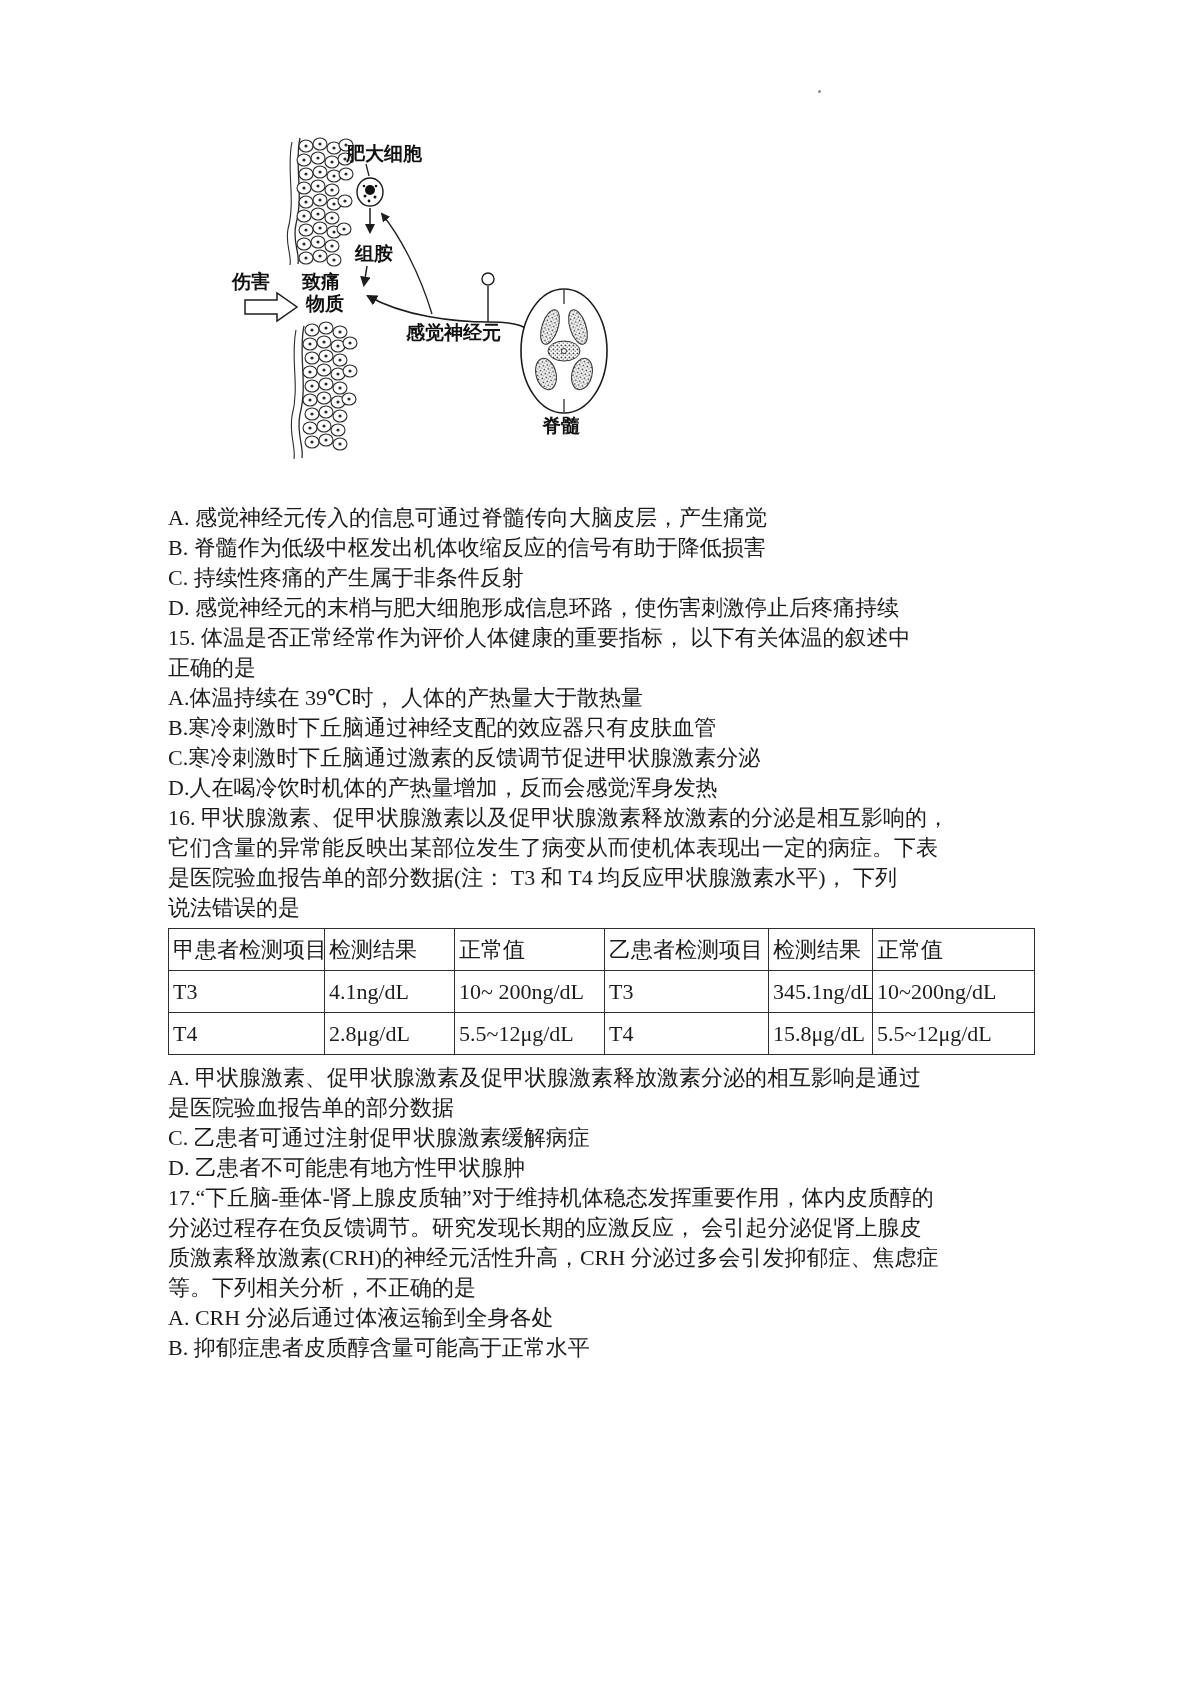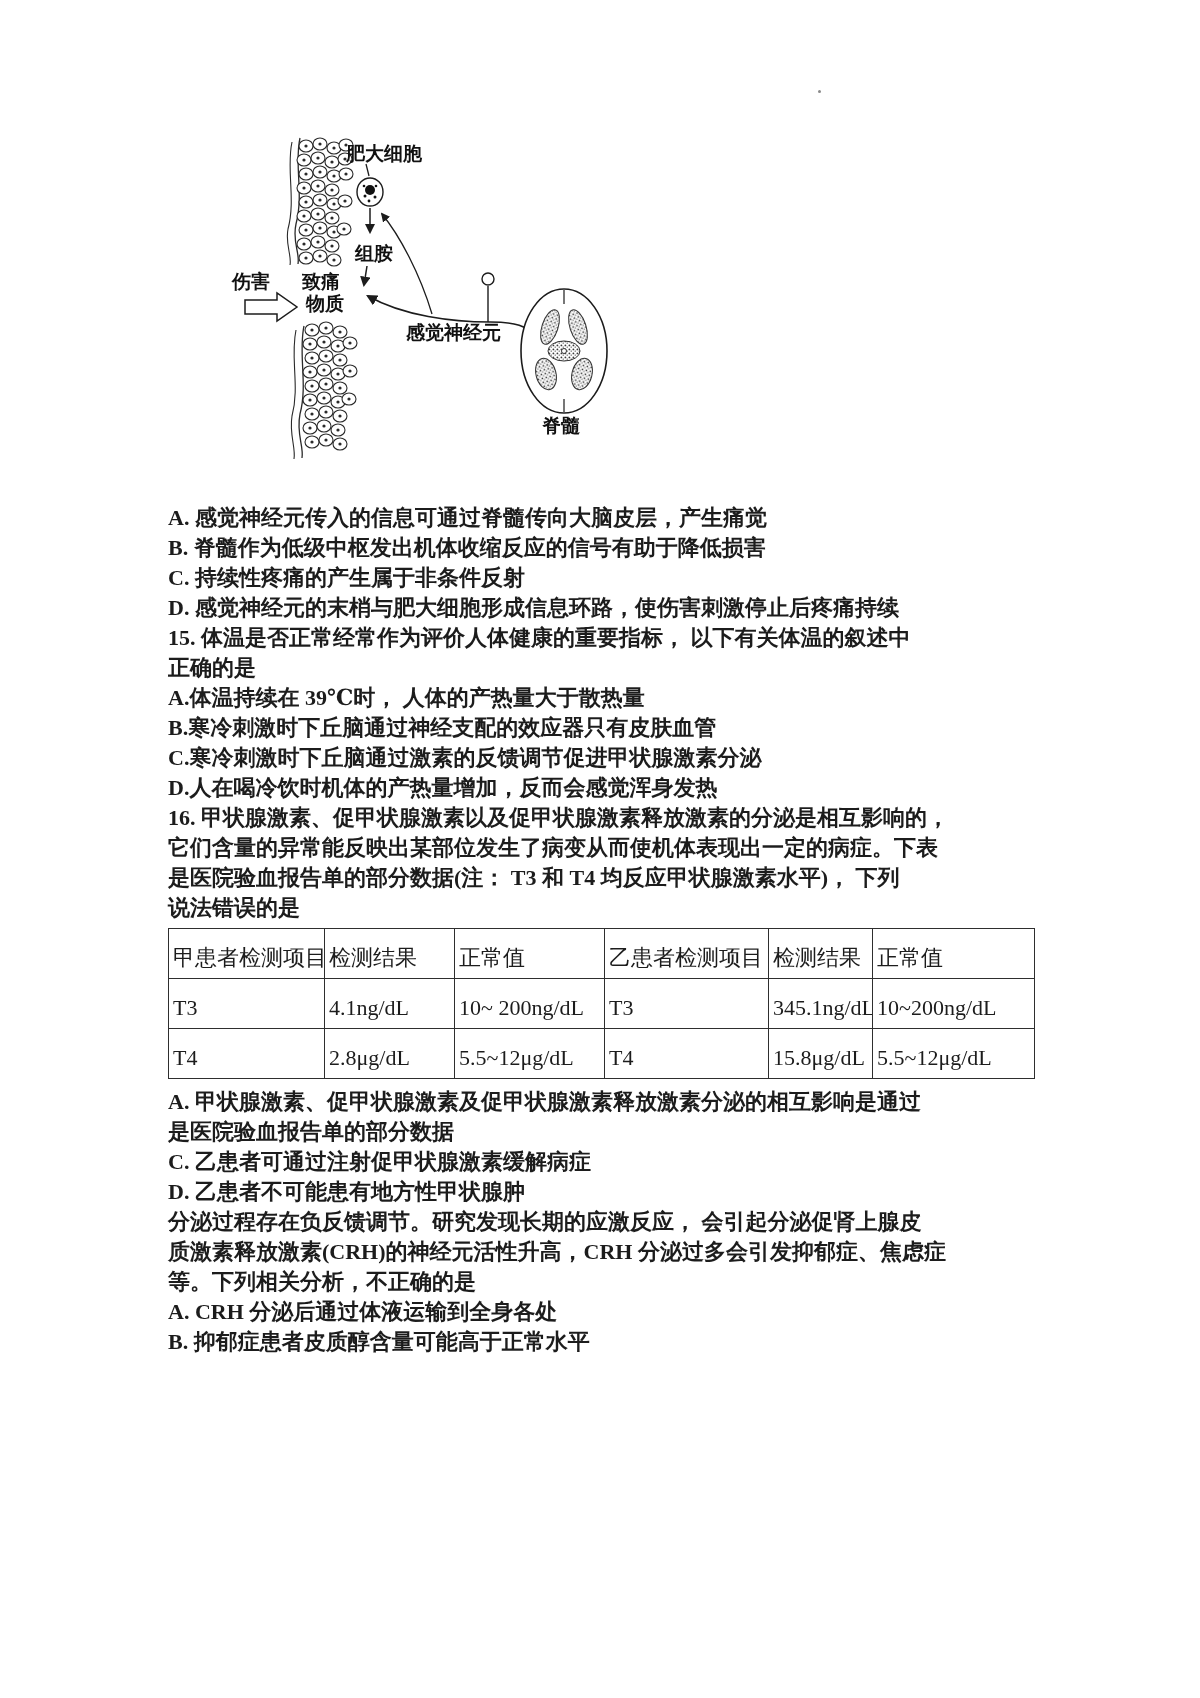--- a/index.html
+++ b/index.html
@@ -5,23 +5,23 @@
   html,body{margin:0;padding:0;}
   body{
     width:1200px;height:1698px;background:#ffffff;position:relative;
     font-family:"Liberation Serif","DejaVu Serif",serif;color:#1c1c1c;
     overflow:hidden;
   }
   .stray-dot{position:absolute;left:818px;top:90px;width:3px;height:3px;border-radius:50%;background:#8a8a8a;}
   .diagram{position:absolute;left:228px;top:124px;width:420px;height:340px;}
   .diagram text{font-family:"Liberation Sans","DejaVu Sans",sans-serif;font-weight:bold;font-size:19px;fill:#111;}
   .textblock{position:absolute;left:168px;top:503px;width:870px;}
-  .ln{height:30px;line-height:30px;font-size:22px;white-space:nowrap;font-weight:bold;}
+  .ln{height:30px;line-height:30px;font-size:22px;white-space:nowrap;}
   table.blood{border-collapse:collapse;table-layout:fixed;width:866px;margin:5px 0 8px 0;}
-  table.blood td{border:1px solid #2e2e2e;height:41px;font-size:22px;padding:8px 3px 0 4px;vertical-align:middle;white-space:nowrap;overflow:hidden;}
+  table.blood td{border:1px solid #2e2e2e;height:41px;font-size:22px;padding:0 3px 0 4px;vertical-align:middle;white-space:nowrap;overflow:hidden;}
 </style>
 </head>
 <body>
 
 <div class="stray-dot"></div>
 
 <div class="diagram">
 <svg viewBox="0 0 420 340" width="420" height="340">
   <defs>
     <marker id="ah" viewBox="0 0 10 10" refX="8" refY="5" markerWidth="7" markerHeight="7" orient="auto-start-reverse">
@@ -211,19 +211,20 @@
       <td>5.5~12μg/dL</td>
     </tr>
   </tbody>
     </table>
 
   <div class="ln">A. 甲状腺激素、促甲状腺激素及促甲状腺激素释放激素分泌的相互影响是通过</div>
   <div class="ln">是医院验血报告单的部分数据</div>
   <div class="ln">C. 乙患者可通过注射促甲状腺激素缓解病症</div>
   <div class="ln">D. 乙患者不可能患有地方性甲状腺肿</div>
 
+  <div class="ln">17.“下丘脑-垂体-肾上腺皮质轴”对于维持机体稳态发挥重要作用，体内皮质醇的</div>
   <div class="ln">分泌过程存在负反馈调节。研究发现长期的应激反应， 会引起分泌促肾上腺皮</div>
   <div class="ln">质激素释放激素(CRH)的神经元活性升高，CRH 分泌过多会引发抑郁症、焦虑症</div>
   <div class="ln">等。下列相关分析，不正确的是</div>
   <div class="ln">A. CRH 分泌后通过体液运输到全身各处</div>
   <div class="ln">B. 抑郁症患者皮质醇含量可能高于正常水平</div>
 
 </div>
 
 </body></html>

